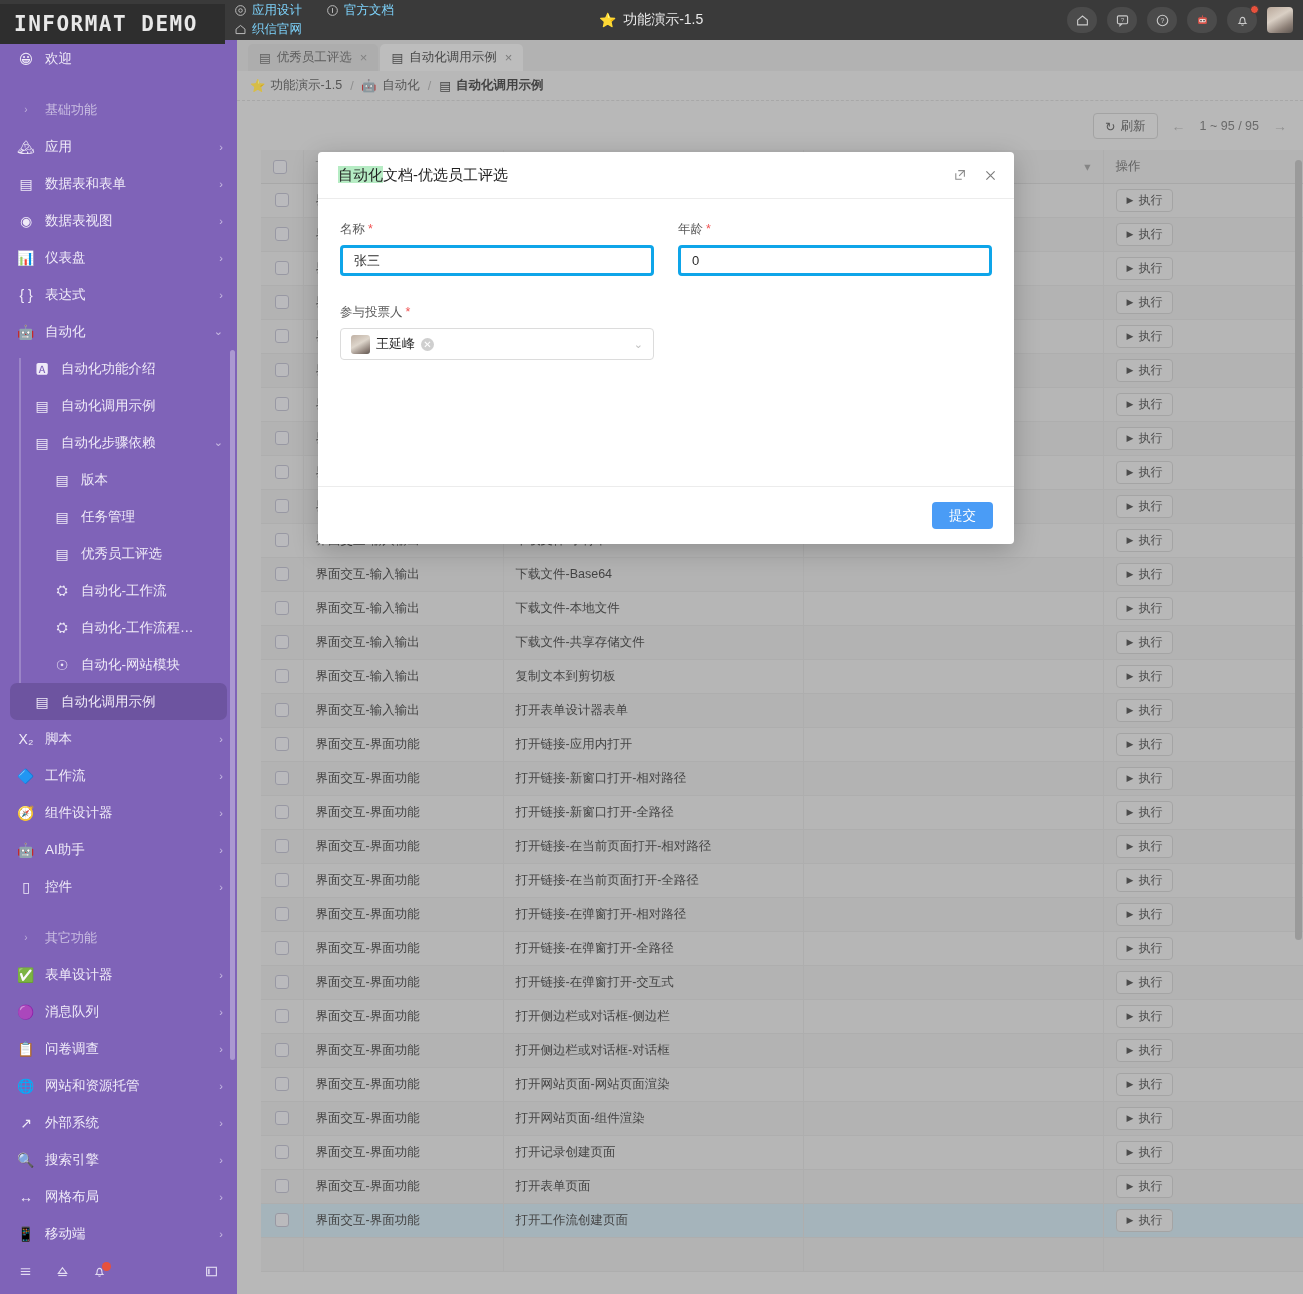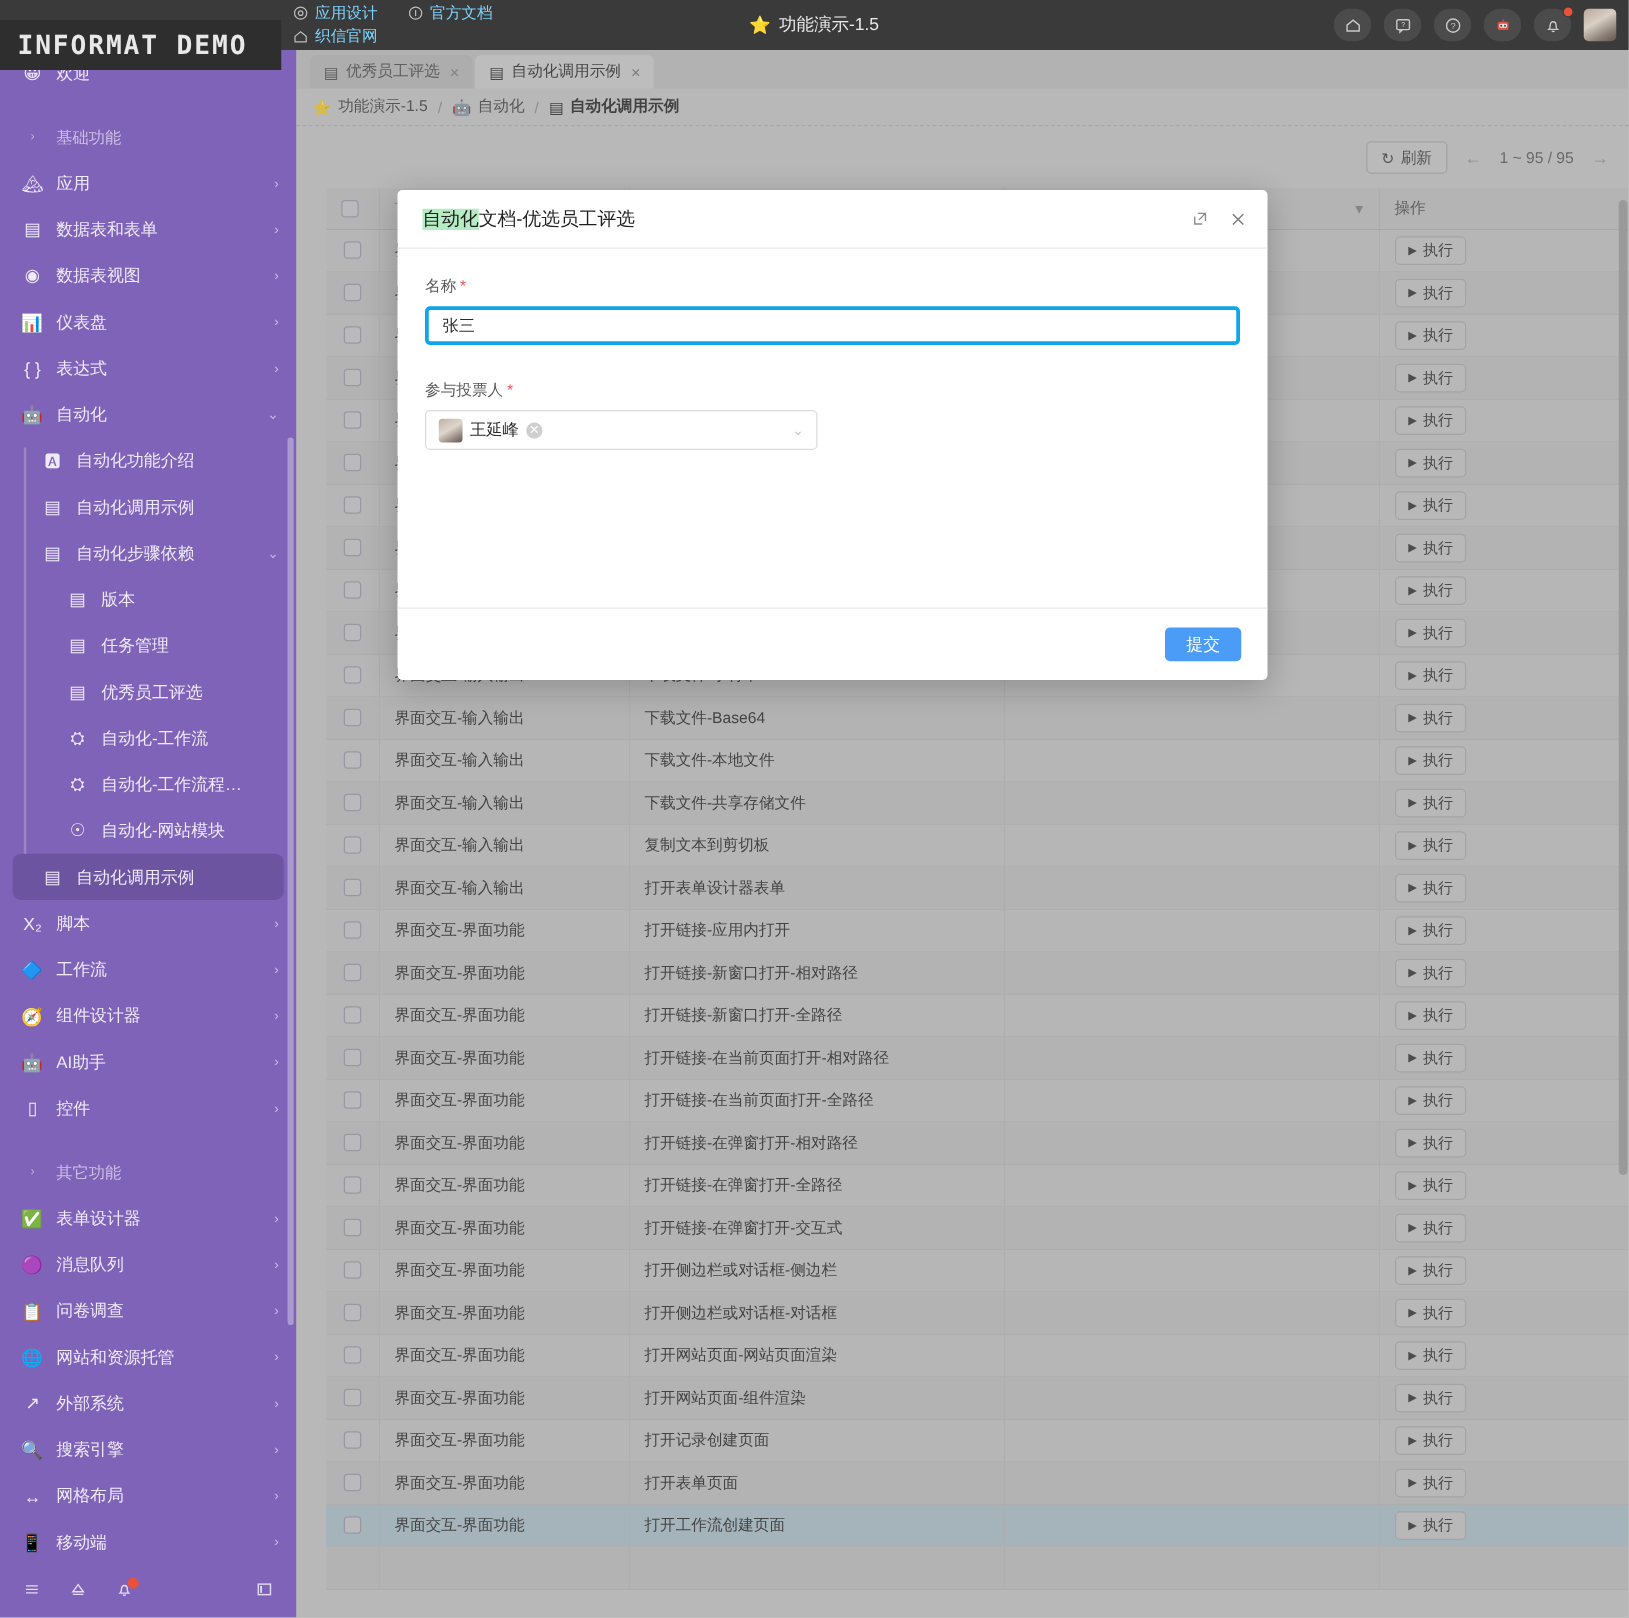--- a/index.html
+++ b/index.html
@@ -11,21 +11,21 @@
     color: #333;
     position: relative;
   }
 
   
   #topbar {
     position: absolute; left: 0; top: 0; width: 1303px; height: 40px;
     background: #3a3a3a; color: #cfcfcf; z-index: 30;
   }
   #brand {
-    position: absolute; left: 0; top: 16px; width: 225px; height: 40px;
+    position: absolute; left: 0; top: 4px; width: 225px; height: 40px;
     display: flex; align-items: center; padding-left: 14px;
     background: #2e2e2e; color: #e8e8e8;
     font-family: "DejaVu Sans Mono", monospace;
     font-size: 21px; letter-spacing: 1.5px; font-weight: 700;
     white-space: nowrap; overflow: hidden;
   }
   #toplinks {
     position: absolute; left: 234px; top: 0; height: 40px;
     display: flex; flex-direction: column; justify-content: center;
     font-size: 12.5px; line-height: 19px;
@@ -926,20 +926,26 @@
   </div>
 
   <div id="modalbody">
     <div class="frow">
       <div class="fcell">
         <div class="flabel">
           <span>名称</span><span class="req">*</span>
         </div>
         <div class="finput">张三</div>
       </div>
+      <div class="fcell">
+        <div class="flabel">
+          <span>年龄</span><span class="req">*</span>
+        </div>
+        <div class="finput">0</div>
+      </div>
     </div>
 
     <div class="frow">
       <div class="fcell">
         <div class="flabel">
           <span>参与投票人</span><span class="req">*</span>
         </div>
         <div class="fselect">
           <span class="chip">
             <span class="chipav"></span>

